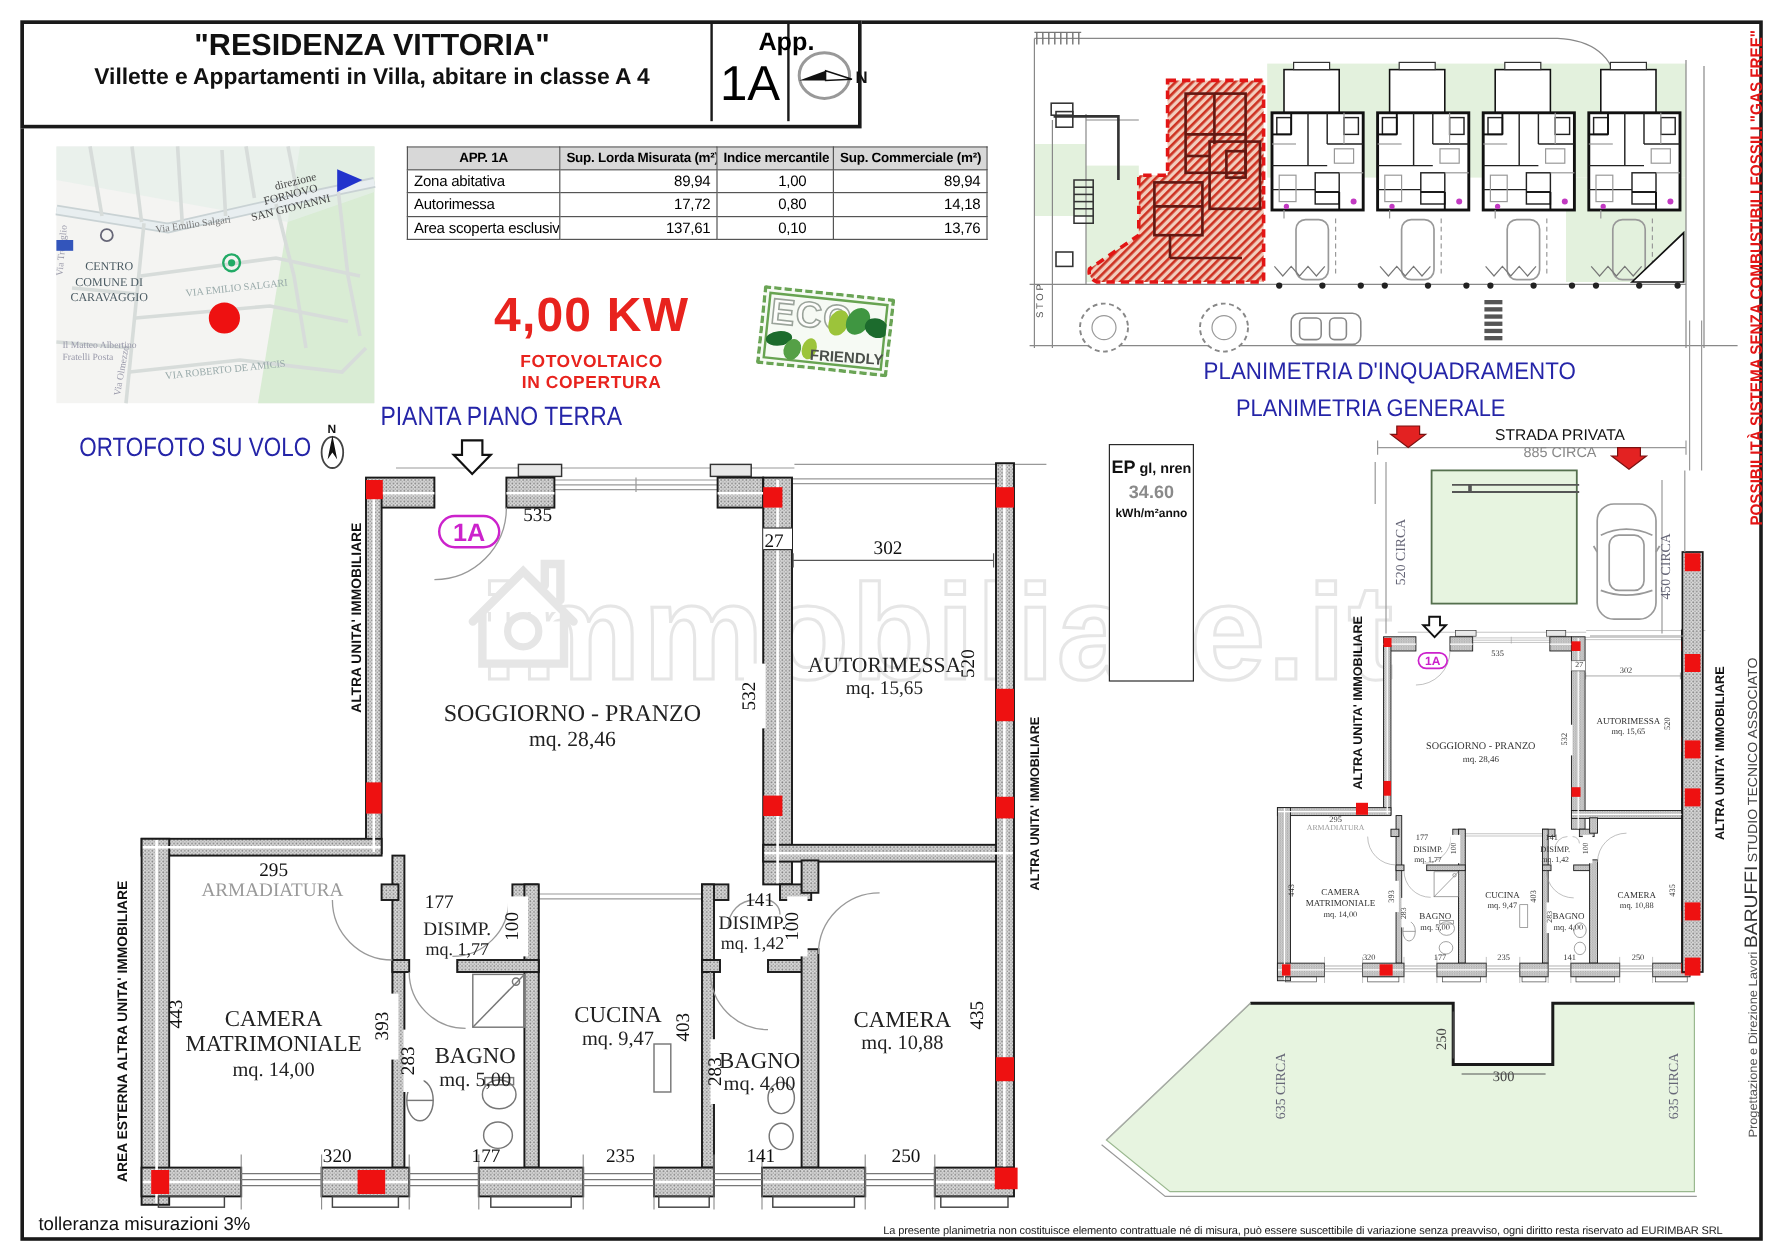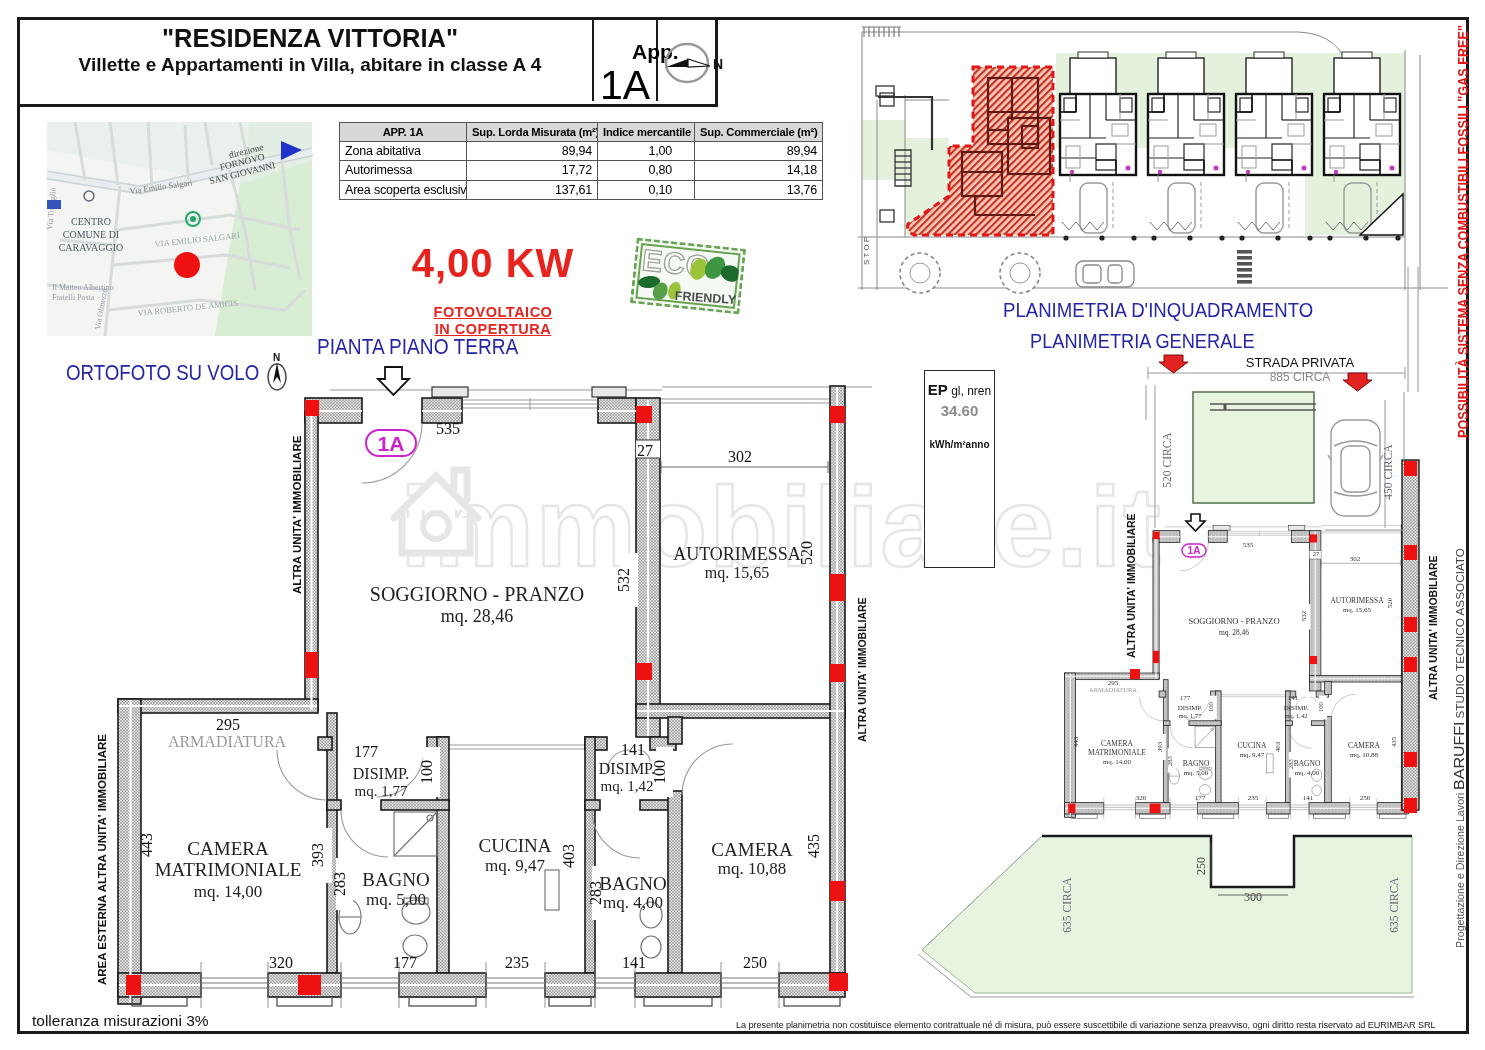--- a/index.html
+++ b/index.html
@@ -6,47 +6,47 @@
   body{width:1485px;height:1050px;background:#fff;position:relative;overflow:hidden;
        font-family:"Liberation Sans", sans-serif;}
   .abs{position:absolute;}
   #frame{left:17px;top:17px;width:1446px;height:1011px;border:3px solid #1a1a1a;}
   #hdr{left:17px;top:17px;width:695px;height:84px;border:3px solid #1a1a1a;background:#fff;}
   #hdrtxt{left:40px;top:24px;width:540px;text-align:center;}
   #hdrtxt .t1{font-size:25.5px;font-weight:bold;color:#111;line-height:28px;letter-spacing:0px;}
   #hdrtxt .t2{font-size:19px;font-weight:bold;color:#111;line-height:25px;white-space:nowrap;}
   #hdrtxt .t3{font-size:18px;font-weight:bold;color:#2525b6;line-height:23px;}
   #appbox{left:592px;top:20px;width:62px;height:81px;border-left:2px solid #1a1a1a;border-right:2px solid #1a1a1a;text-align:center;}
-  #appbox .a1{font-size:21px;font-weight:bold;margin-top:20px;padding-left:38px;}
+  #appbox .a1{font-size:21px;font-weight:bold;margin-top:4px;padding-left:38px;}
   #appbox .a2{font-size:41px;margin-top:-2px;}
   #ortof{left:66px;top:360px;font-size:22px;color:#2525a8;transform:scaleX(.85);transform-origin:left;}
   #pianta{left:317px;top:334px;font-size:22px;color:#2525a8;transform:scaleX(.87);transform-origin:left;}
   #planiinq{left:1003px;top:299px;font-size:20px;color:#2525a8;transform:scaleX(.93);transform-origin:left;}
   #planigen{left:1030px;top:330px;font-size:20px;color:#2525a8;transform:scaleX(.91);transform-origin:left;}
   #kw{left:398px;top:241px;width:190px;text-align:center;color:#e8231e;}
   #kw .k1{font-size:40px;font-weight:bold;letter-spacing:1px;}
-  #kw .k2{font-size:14.5px;font-weight:bold;line-height:16.5px;margin-top:18px;letter-spacing:0.5px;text-decoration:underline;}
+  #kw .k2{font-size:14.5px;font-weight:bold;line-height:16.5px;margin-top:8px;letter-spacing:0.5px;}
   #toll{left:32px;top:1012px;font-size:15.5px;color:#111;}
   #discl{left:736px;top:1020px;font-size:9.2px;color:#222;white-space:nowrap;letter-spacing:-0.1px;text-align:center;}
   table.sup{border-collapse:collapse;font-size:12.5px;color:#000;table-layout:fixed;width:483px;}
   table.sup td{border:1px solid #555;padding:0 5px;height:18.2px;white-space:nowrap;overflow:hidden;letter-spacing:-0.2px;}
   td.hd{background:#d8d8d8;font-weight:bold;text-align:center;font-size:11.2px;padding:0 1px;letter-spacing:-0.5px;}
   td.num{text-align:right;}
   .wmark{color:#fff;font-weight:bold;-webkit-text-stroke:2.5px #e6e6e6;}
   #badge{left:924px;top:370px;width:69px;height:196px;border:1.5px solid #2a2a2a;background:#fff;}
   #badge .gr{background:#11772e;color:#fff;height:116px;position:relative;}
   #badge .ed{font-size:8.2px;font-weight:bold;line-height:10px;padding:4px 0 0 2px;white-space:nowrap;}
   #badge .cl{font-size:17.5px;font-weight:bold;text-align:center;letter-spacing:0;margin-top:3px;transform:scaleX(.95);}
   #badge .en{font-size:9.5px;font-weight:bold;text-align:center;letter-spacing:.2px;}
   #badge .a4{font-size:25px;font-weight:bold;text-align:center;margin-top:4px;}
   #badge .wh{text-align:center;color:#111;}
-  #badge .ep{font-size:12px;font-weight:normal;margin-top:10px;white-space:nowrap;}
+  #badge .ep{font-size:12px;font-weight:bold;margin-top:10px;white-space:nowrap;}
   #badge .ep b{font-size:15px;}
   #badge .val{font-size:15px;font-weight:bold;color:#8a8a8a;margin-top:4px;}
-  #badge .kwh{font-size:10px;font-weight:bold;margin-top:20px;}
+  #badge .kwh{font-size:10px;font-weight:bold;margin-top:4px;}
   #stamp{left:633px;top:243px;width:104px;height:60px;transform:rotate(6deg);background:#f6faf4;
          border:3px dashed #6aa455;border-radius:2px;}
   #stampin{position:absolute;left:2px;top:2px;right:2px;bottom:2px;border:2px solid #67a351;}
   #ecotxt{position:absolute;left:5px;top:2px;font-size:30px;font-weight:bold;color:#fdfdfb;
           -webkit-text-stroke:1.3px #9aa39a;letter-spacing:1px;}
   #friendly{position:absolute;right:2px;bottom:3px;font-size:12.5px;font-weight:bold;color:#4a4f4a;transform:rotate(-2deg);}
 </style>
 </head>
 <body>
 

